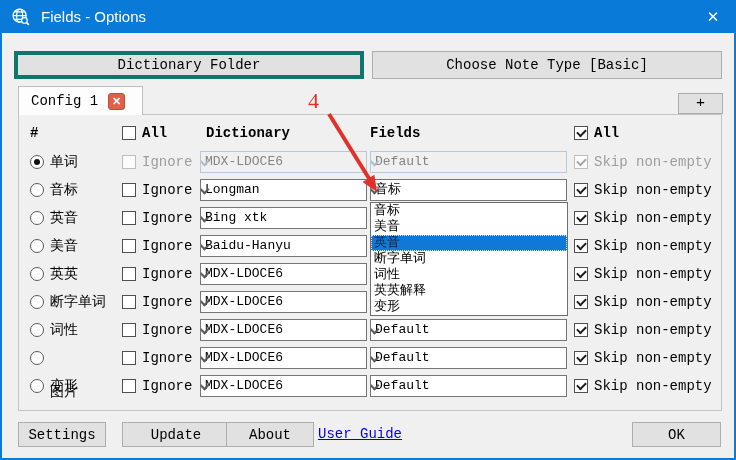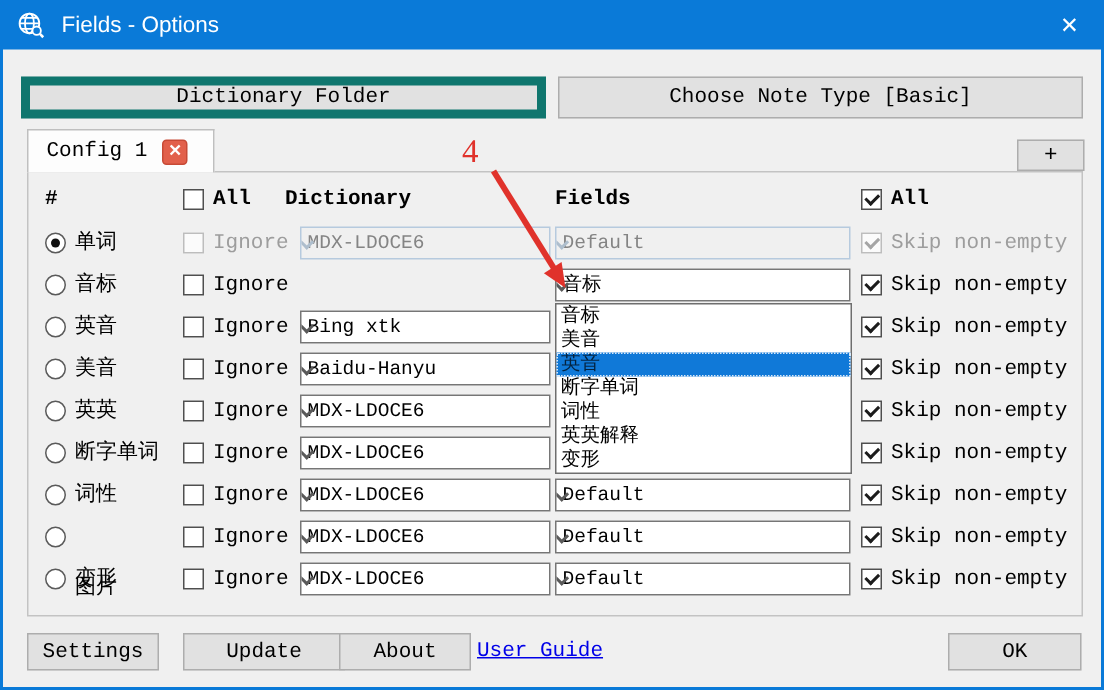--- a/index.html
+++ b/index.html
@@ -17,21 +17,21 @@
   .titlebar .title { flex:1 1 auto; }
   .titlebar .close {
     width:46px; height:33px; display:flex; align-items:center; justify-content:center;
     font-size:15px; cursor:default;
   }
   .btn {
     position:absolute; background:#e1e1e1; border:1px solid #adadad;
     text-align:center; font-family:"Liberation Mono", monospace; font-size:14px;
     color:#000; display:flex; align-items:center; justify-content:center;
   }
-  .btn.focused { border:6px solid #0f766e; box-shadow:inset 0 0 0 1px #e1e1e1; }
+  .btn.focused { border:4px solid #0f766e; box-shadow:inset 0 0 0 1px #e1e1e1; }
   .tab {
     position:absolute; left:16px; top:84px; width:125px; height:29px;
     background:#fdfdfd; border:1px solid #bfbfbf; border-bottom:none; z-index:3;
     display:flex; align-items:center; font-size:14px; padding-left:12px;
   }
   .tab .tab-close {
     margin-left:10px; width:17px; height:17px; background:#e2604b; border:1px solid #c74a36;
     border-radius:3px; color:#fff; font-size:11px; line-height:15px; text-align:center;
     font-family:"Liberation Sans", sans-serif; font-weight:bold;
   }
@@ -123,21 +123,21 @@
     <span class="tab-close">✕</span>
   </div>
   <div class="btn" style="left:676px; top:91px; width:45px; height:21px; font-size:15px;">+</div>
 
   <div class="pane"></div>
 
   <div class="hdr-row" style="top:120px;">
     <span class="lbl bold" style="left:28px;">#</span>
     <span class="checkbox" style="left:120px;"></span>
     <span class="lbl bold" style="left:140px;">All</span>
-    <span class="lbl bold" style="left:188px;">Dictionary</span>
+    <span class="lbl bold" style="left:204px;">Dictionary</span>
     <span class="lbl bold" style="left:368px;">Fields</span>
     <span class="checkbox checked" style="left:572px;"></span>
     <span class="lbl bold" style="left:592px;">All</span>
   </div>
 
   <div id="rows">
       <div class="row" style="top: 149px;">
         <span class="radio selected" style="left: 28px;"></span>
         <span class="lbl" style="left: 48px;">单词</span>
         <span class="checkbox disabled" style="left: 120px;"></span>
@@ -145,20 +145,21 @@
         <span class="combo disabled" style="left: 198px; width: 167px;">MDX-LDOCE6<span class="chev" style="left: 0px;"></span></span>
         <span class="combo disabled" style="left: 368px; width: 197px;">Default<span class="chev" style="left: 0px;"></span></span>
         <span class="checkbox checked disabled" style="left: 572px;"></span>
         <span class="lbl disabled" style="left: 592px;">Skip non-empty</span>
       </div>
       <div class="row" style="top: 177px;">
         <span class="radio" style="left: 28px;"></span>
         <span class="lbl" style="left: 48px;">音标</span>
         <span class="checkbox" style="left: 120px;"></span>
         <span class="lbl" style="left: 140px;">Ignore</span>
+        <span class="combo" style="left: 198px; width: 167px;">Longman<span class="chev" style="left: 0px;"></span></span>
         <span class="combo" style="left: 368px; width: 197px;">音标<span class="chev" style="left: 0px;"></span></span>
         <span class="checkbox checked" style="left: 572px;"></span>
         <span class="lbl" style="left: 592px;">Skip non-empty</span>
       </div>
       <div class="row" style="top: 205px;">
         <span class="radio" style="left: 28px;"></span>
         <span class="lbl" style="left: 48px;">英音</span>
         <span class="checkbox" style="left: 120px;"></span>
         <span class="lbl" style="left: 140px;">Ignore</span>
         <span class="combo" style="left: 198px; width: 167px;">Bing xtk<span class="chev" style="left: 0px;"></span></span>

